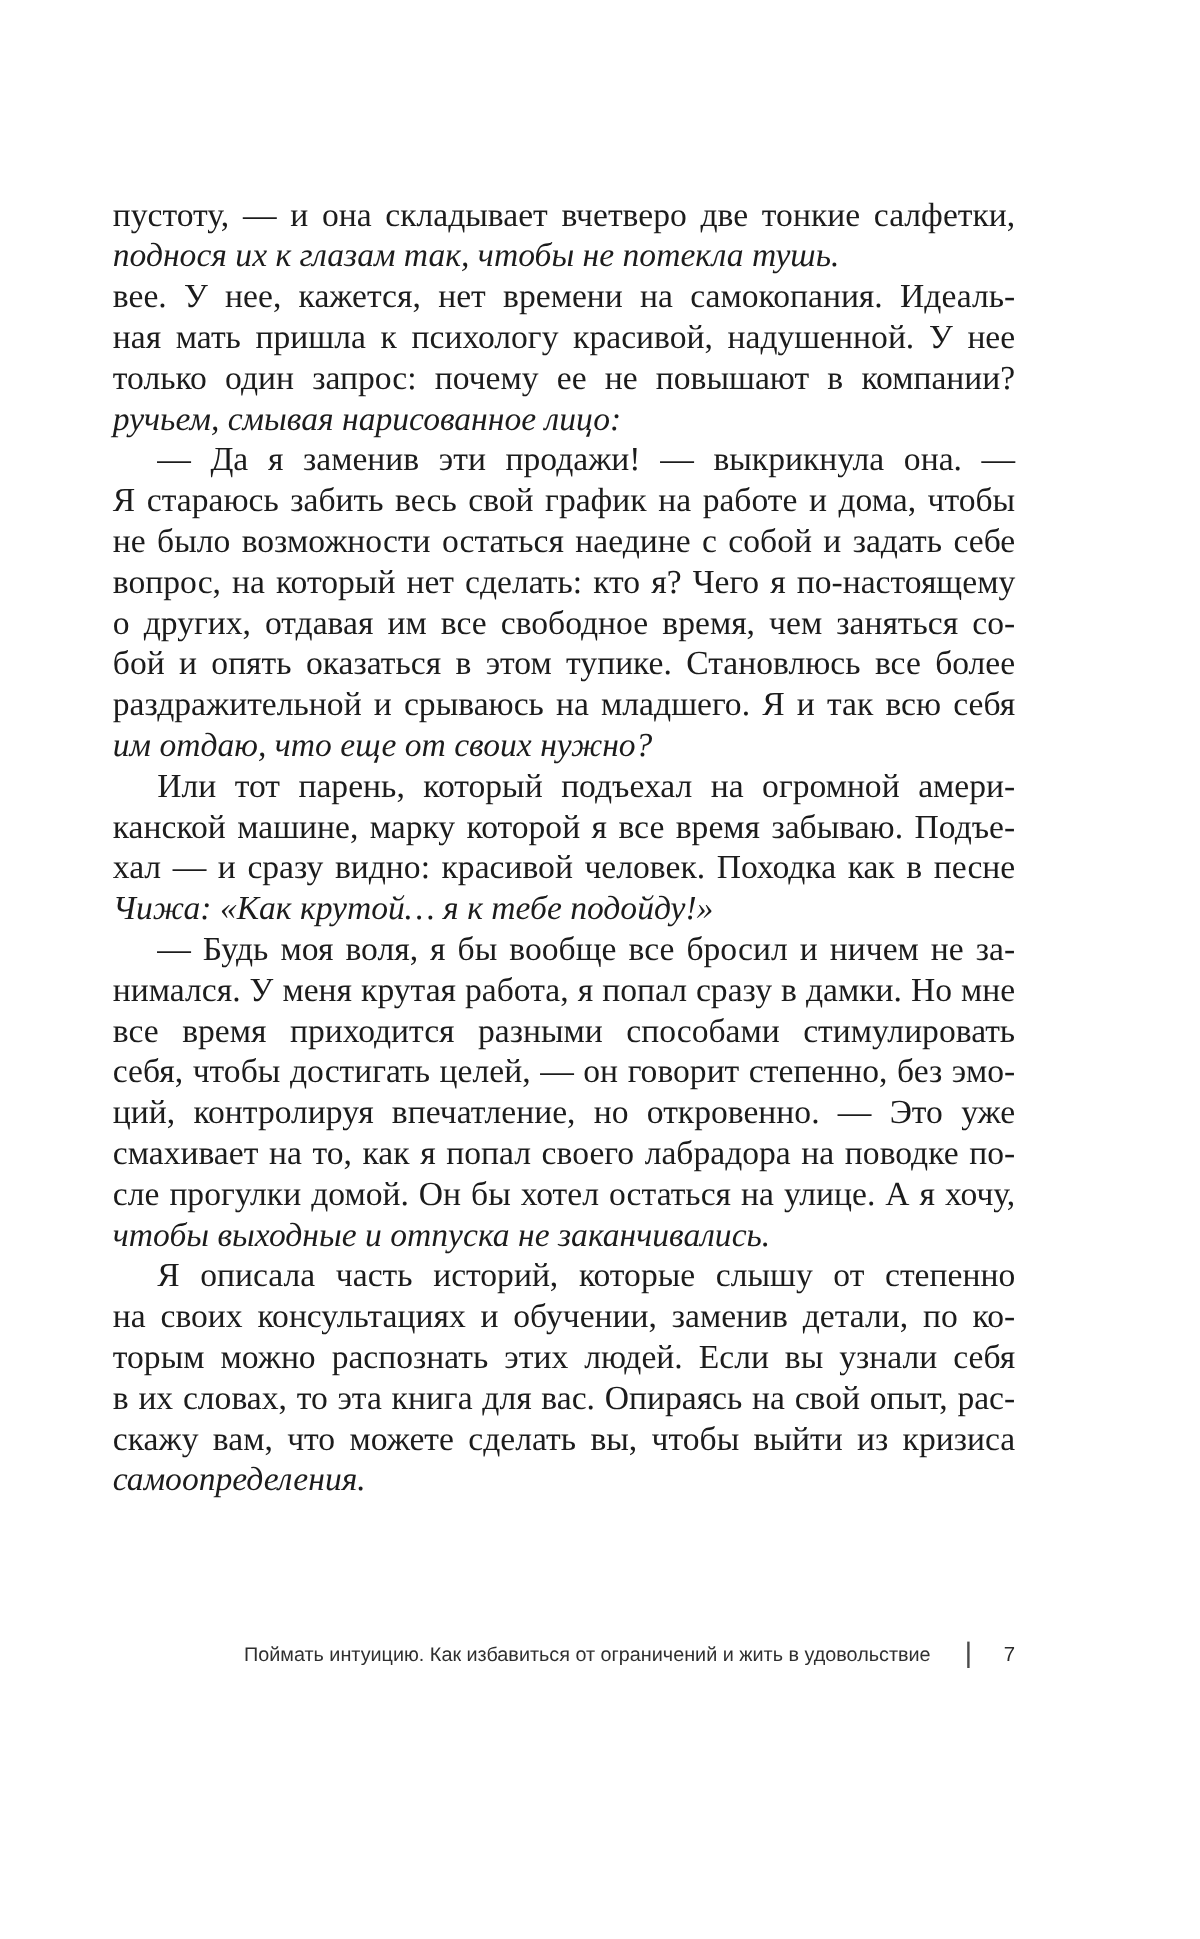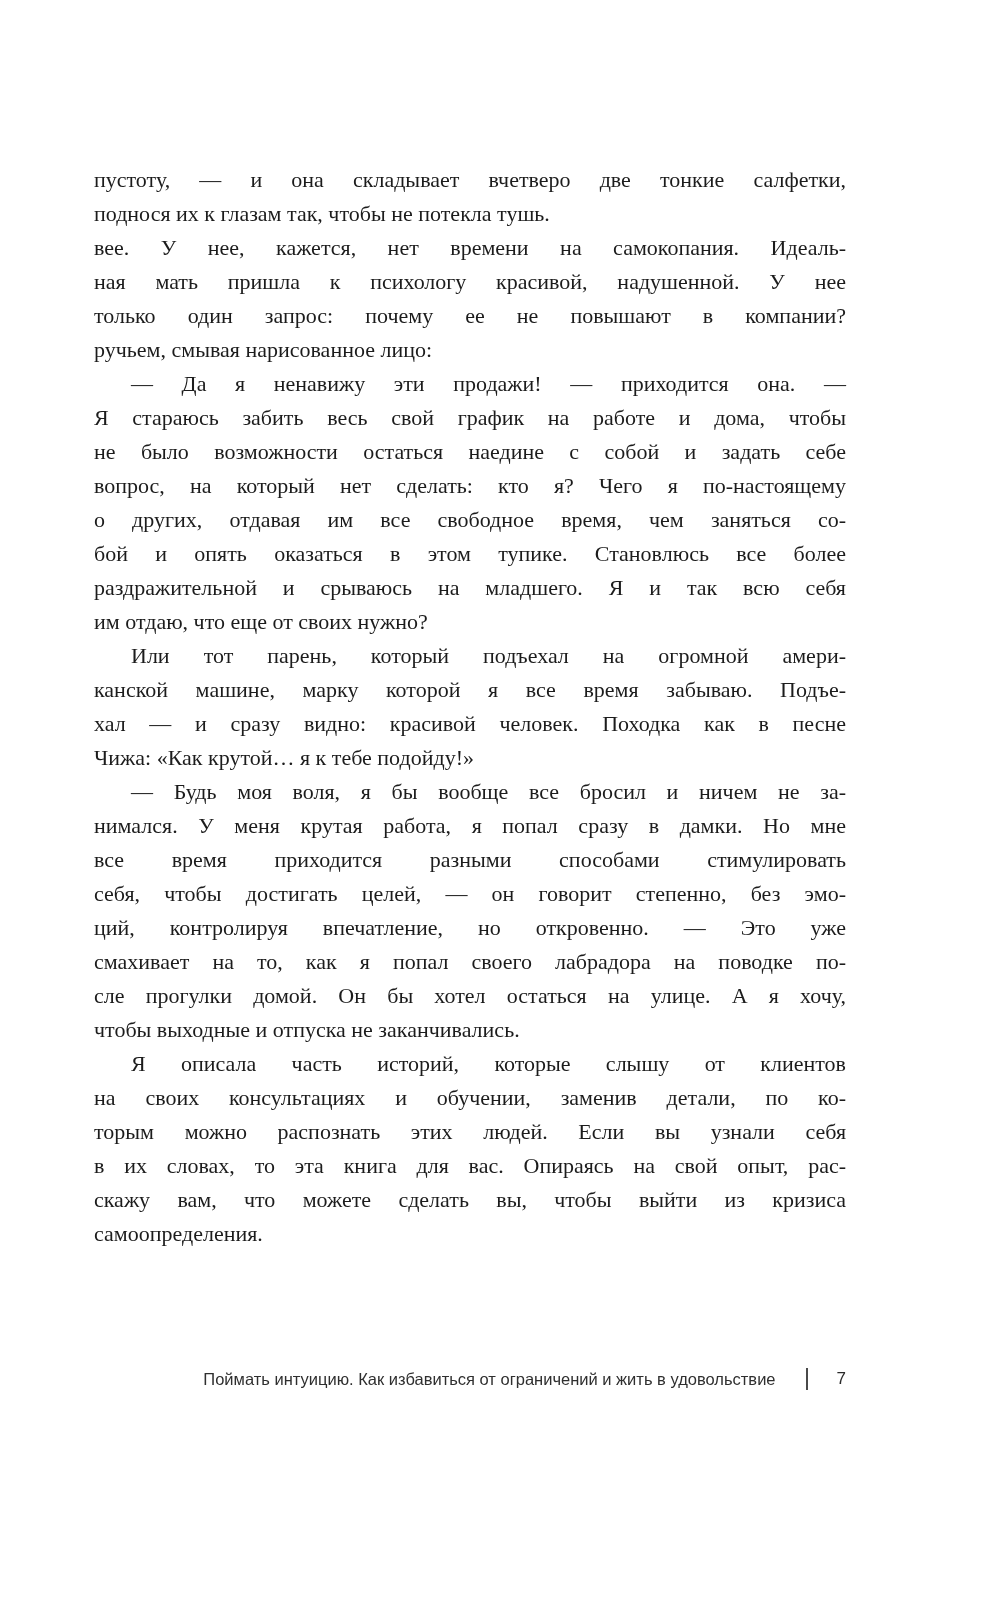--- a/index.html
+++ b/index.html
@@ -14,33 +14,34 @@
     background: #ffffff;
     overflow: hidden;
     font-family: "Liberation Serif", serif;
   }
   .body-text {
     position: absolute;
     left: 94px;
     top: 163px;
     width: 752px;
     color: #1c1c1c;
-    font-size: 22px;
+    font-size: 28px;
     line-height: 34px;
   }
   .paragraph {
     margin: 0;
   }
   .line {
     text-align: justify;
     text-align-last: justify;
     white-space: normal;
   }
   .line.last {
     text-align-last: left;
+    font-style: italic;
   }
   .line.indent {
     padding-left: 37px;
   }
   .footer {
     position: absolute;
     left: 94px;
     top: 1368px;
     width: 752px;
     display: flex;
@@ -76,21 +77,21 @@
         <div class="line">пустоту, — и она складывает вчетверо две тонкие салфетки,</div>
         <div class="line last">поднося их к глазам так, чтобы не потекла тушь.</div>
       </div>
       <div class="paragraph">
         <div class="line">вее. У нее, кажется, нет времени на самокопания. Идеаль-</div>
         <div class="line">ная мать пришла к психологу красивой, надушенной. У нее</div>
         <div class="line">только один запрос: почему ее не повышают в компании?</div>
         <div class="line last">ручьем, смывая нарисованное лицо:</div>
       </div>
       <div class="paragraph">
-        <div class="line indent">— Да я ненавижу эти продажи! — приходится она. —</div>
+        <div class="line indent">— Да я заменив эти продажи! — выкрикнула она. —</div>
         <div class="line">Я стараюсь забить весь свой график на работе и дома, чтобы</div>
         <div class="line">не было возможности остаться наедине с собой и задать себе</div>
         <div class="line">вопрос, на который нет сделать: кто я? Чего я по-настоящему</div>
         <div class="line">о других, отдавая им все свободное время, чем заняться со-</div>
         <div class="line">бой и опять оказаться в этом тупике. Становлюсь все более</div>
         <div class="line">раздражительной и срываюсь на младшего. Я и так всю себя</div>
         <div class="line last">им отдаю, что еще от своих нужно?</div>
       </div>
       <div class="paragraph">
         <div class="line indent">Или тот парень, который подъехал на огромной амери-</div>
@@ -102,21 +103,21 @@
         <div class="line indent">— Будь моя воля, я бы вообще все бросил и ничем не за-</div>
         <div class="line">нимался. У меня крутая работа, я попал сразу в дамки. Но мне</div>
         <div class="line">все время приходится разными способами стимулировать</div>
         <div class="line">себя, чтобы достигать целей, — он говорит степенно, без эмо-</div>
         <div class="line">ций, контролируя впечатление, но откровенно. — Это уже</div>
         <div class="line">смахивает на то, как я попал своего лабрадора на поводке по-</div>
         <div class="line">сле прогулки домой. Он бы хотел остаться на улице. А я хочу,</div>
         <div class="line last">чтобы выходные и отпуска не заканчивались.</div>
       </div>
       <div class="paragraph">
-        <div class="line indent">Я описала часть историй, которые слышу от клиентов</div>
+        <div class="line indent">Я описала часть историй, которые слышу от степенно</div>
         <div class="line">на своих консультациях и обучении, заменив детали, по ко-</div>
         <div class="line">торым можно распознать этих людей. Если вы узнали себя</div>
         <div class="line">в их словах, то эта книга для вас. Опираясь на свой опыт, рас-</div>
         <div class="line">скажу вам, что можете сделать вы, чтобы выйти из кризиса</div>
         <div class="line last">самоопределения.</div>
       </div>
     </div>
 
   <div class="footer">
     <span class="footer-title">Поймать интуицию. Как избавиться от ограничений и жить в удовольствие</span>

